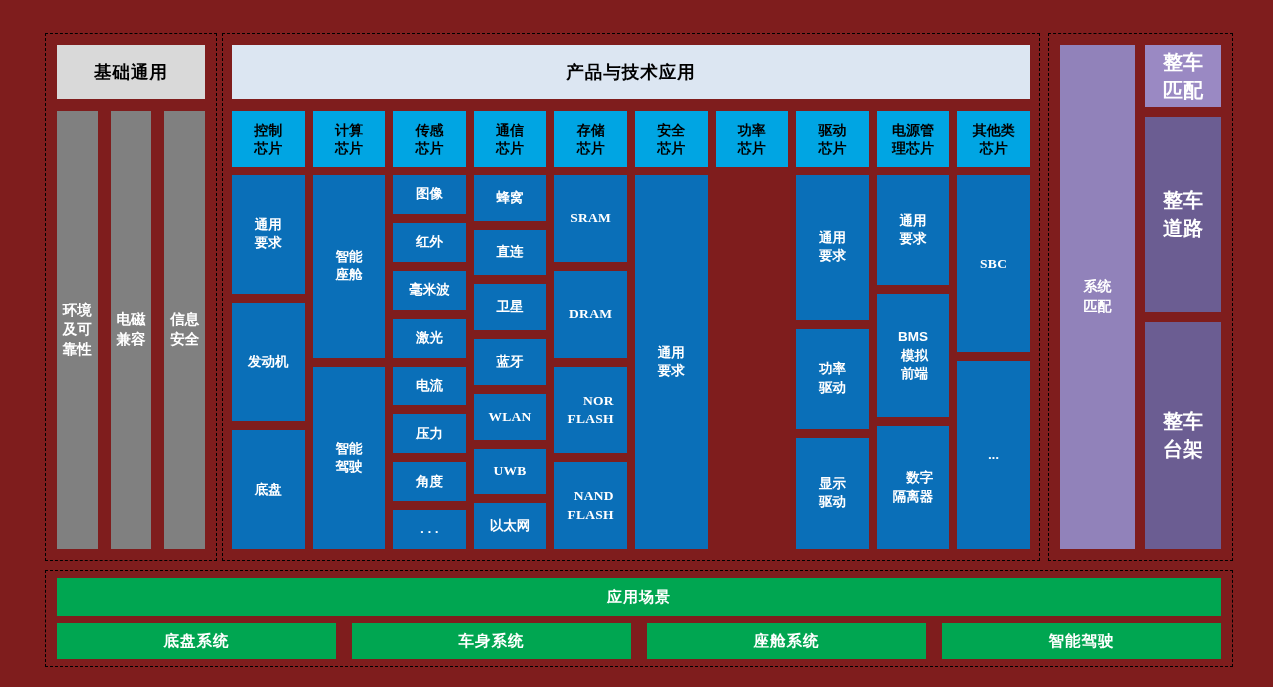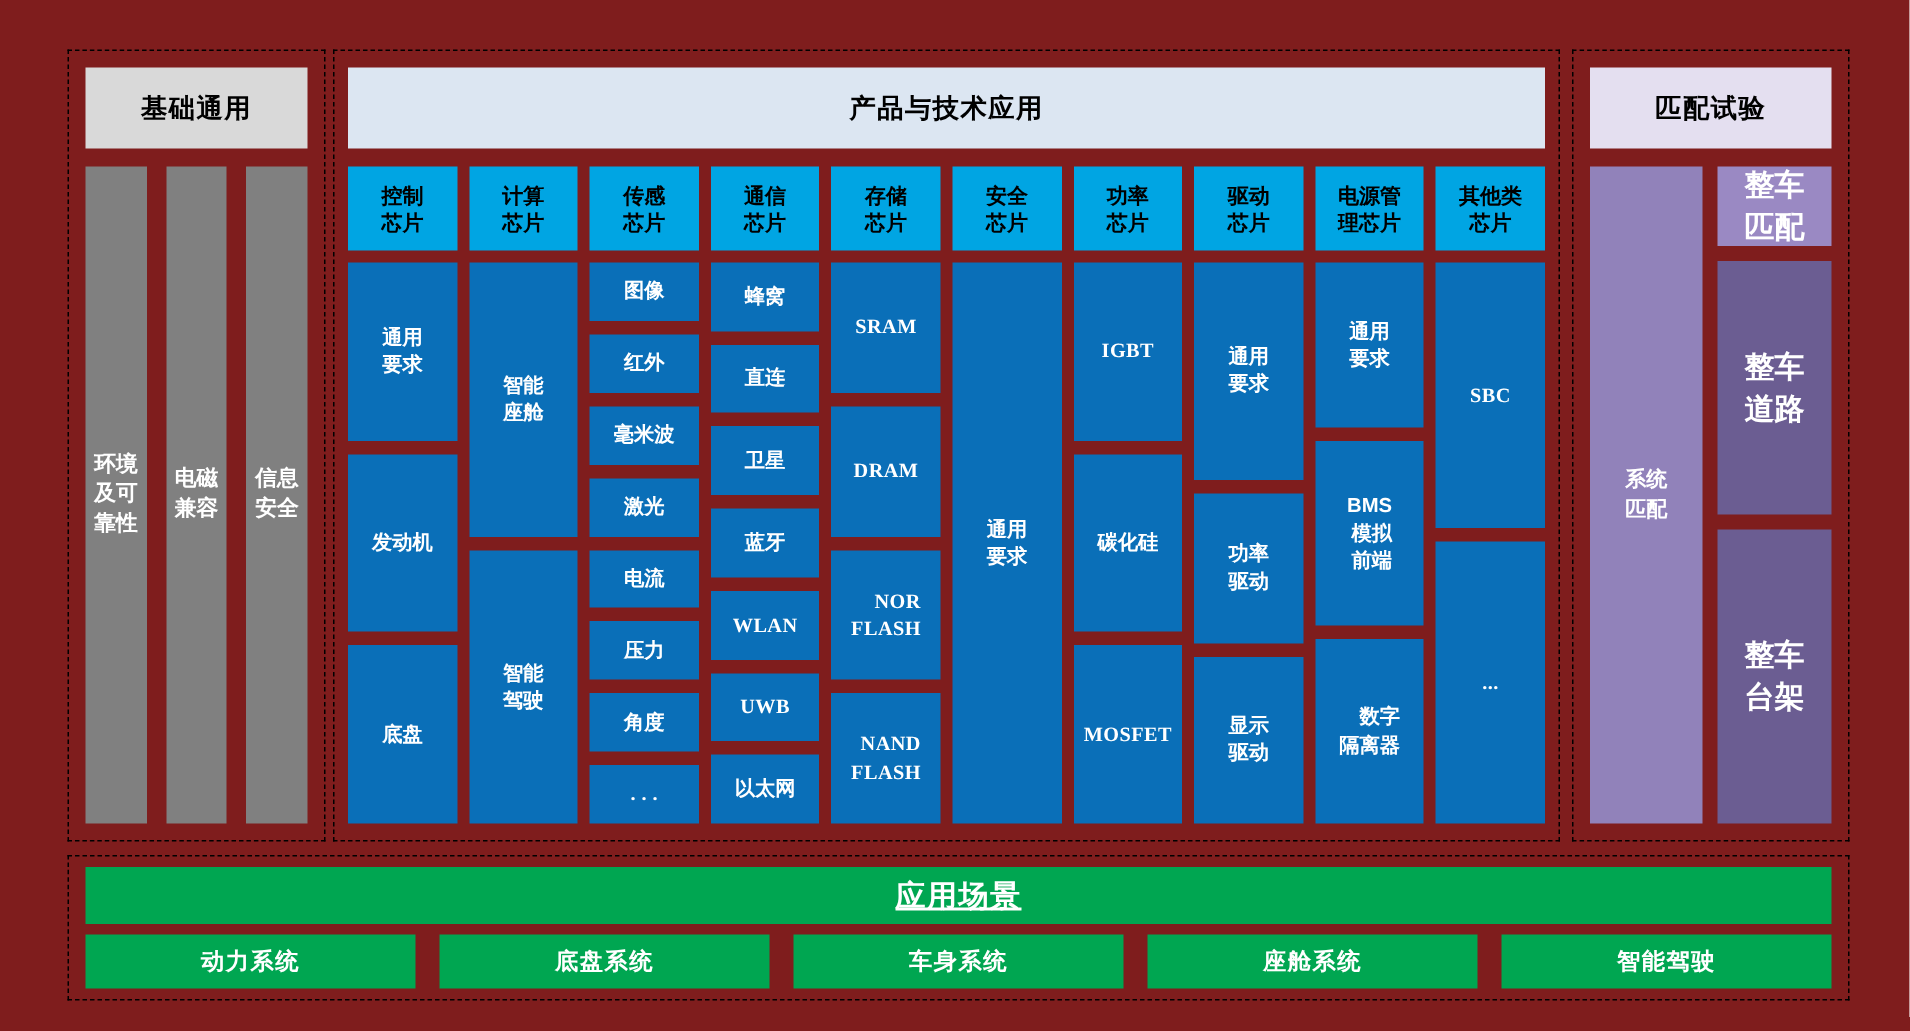--- a/index.html
+++ b/index.html
@@ -79,22 +79,22 @@
   .v-box{
     min-height:0;color:#fff;font-weight:bold;font-size:20px;
     display:flex;align-items:center;justify-content:center;text-align:center;white-space:pre-line;line-height:1.4;
   }
   .v-box-0{flex:54 1 0;background:var(--vehicle-match-purple);}
   .v-box-1{flex:170 1 0;background:var(--vehicle-dark-purple);}
   .v-box-2{flex:198 1 0;background:var(--vehicle-dark-purple);}
 
   
   .app-bar{
-    flex:0 0 38px;background:var(--app-green);color:#fff;font-weight:bold;font-size:20px;
-    display:flex;align-items:center;justify-content:center;margin-bottom:7px;letter-spacing:1px;text-decoration:underline;
+    flex:0 0 38px;background:var(--app-green);color:#fff;font-weight:bold;font-size:15px;
+    display:flex;align-items:center;justify-content:center;margin-bottom:7px;letter-spacing:1px;
   }
   .app-items{display:flex;flex-direction:row;gap:16px;flex:1;min-height:0;}
   .app-box{
     flex:1 1 0;background:var(--app-green);color:#fff;font-weight:bold;font-size:15.5px;
     display:flex;align-items:center;justify-content:center;letter-spacing:1px;
   }
 </style>
 </head>
 <body>
 
@@ -175,25 +175,20 @@
           <div class="chip-col-header">安全
 芯片</div>
           <div class="chip-col-body">
             <div class="chip-box">通用
 要求</div>
           </div>
         </div>
         <div class="chip-col">
           <div class="chip-col-header">功率
 芯片</div>
-          <div class="chip-col-body">
-            <div class="chip-box latin">IGBT</div>
-            <div class="chip-box">碳化硅</div>
-            <div class="chip-box latin">MOSFET</div>
-          </div>
         </div>
         <div class="chip-col">
           <div class="chip-col-header">驱动
 芯片</div>
           <div class="chip-col-body">
             <div class="chip-box">通用
 要求</div>
             <div class="chip-box">功率
 驱动</div>
             <div class="chip-box">显示
@@ -218,39 +213,37 @@
 芯片</div>
           <div class="chip-col-body">
             <div class="chip-box latin">SBC</div>
             <div class="chip-box latin">...</div>
           </div>
         </div>
       </div>
   </div>
 
   <div id="sec-match" class="dashed">
-    <div class="section-title">匹配试验</div>
     <div class="match-body">
       <div class="system-box">系统
 匹配</div>
       <div class="vehicle-col">
           <div class="v-box v-box-0">整车
 匹配</div>
           <div class="v-box v-box-1">整车
 道路</div>
           <div class="v-box v-box-2">整车
 台架</div>
         </div>
     </div>
   </div>
 
   <div id="sec-app" class="dashed">
     <div class="app-bar">应用场景</div>
     <div class="app-items">
-        <div class="app-box">动力系统</div>
         <div class="app-box">底盘系统</div>
         <div class="app-box">车身系统</div>
         <div class="app-box">座舱系统</div>
         <div class="app-box">智能驾驶</div>
       </div>
   </div>
 
 </div>
 
 </body></html>

